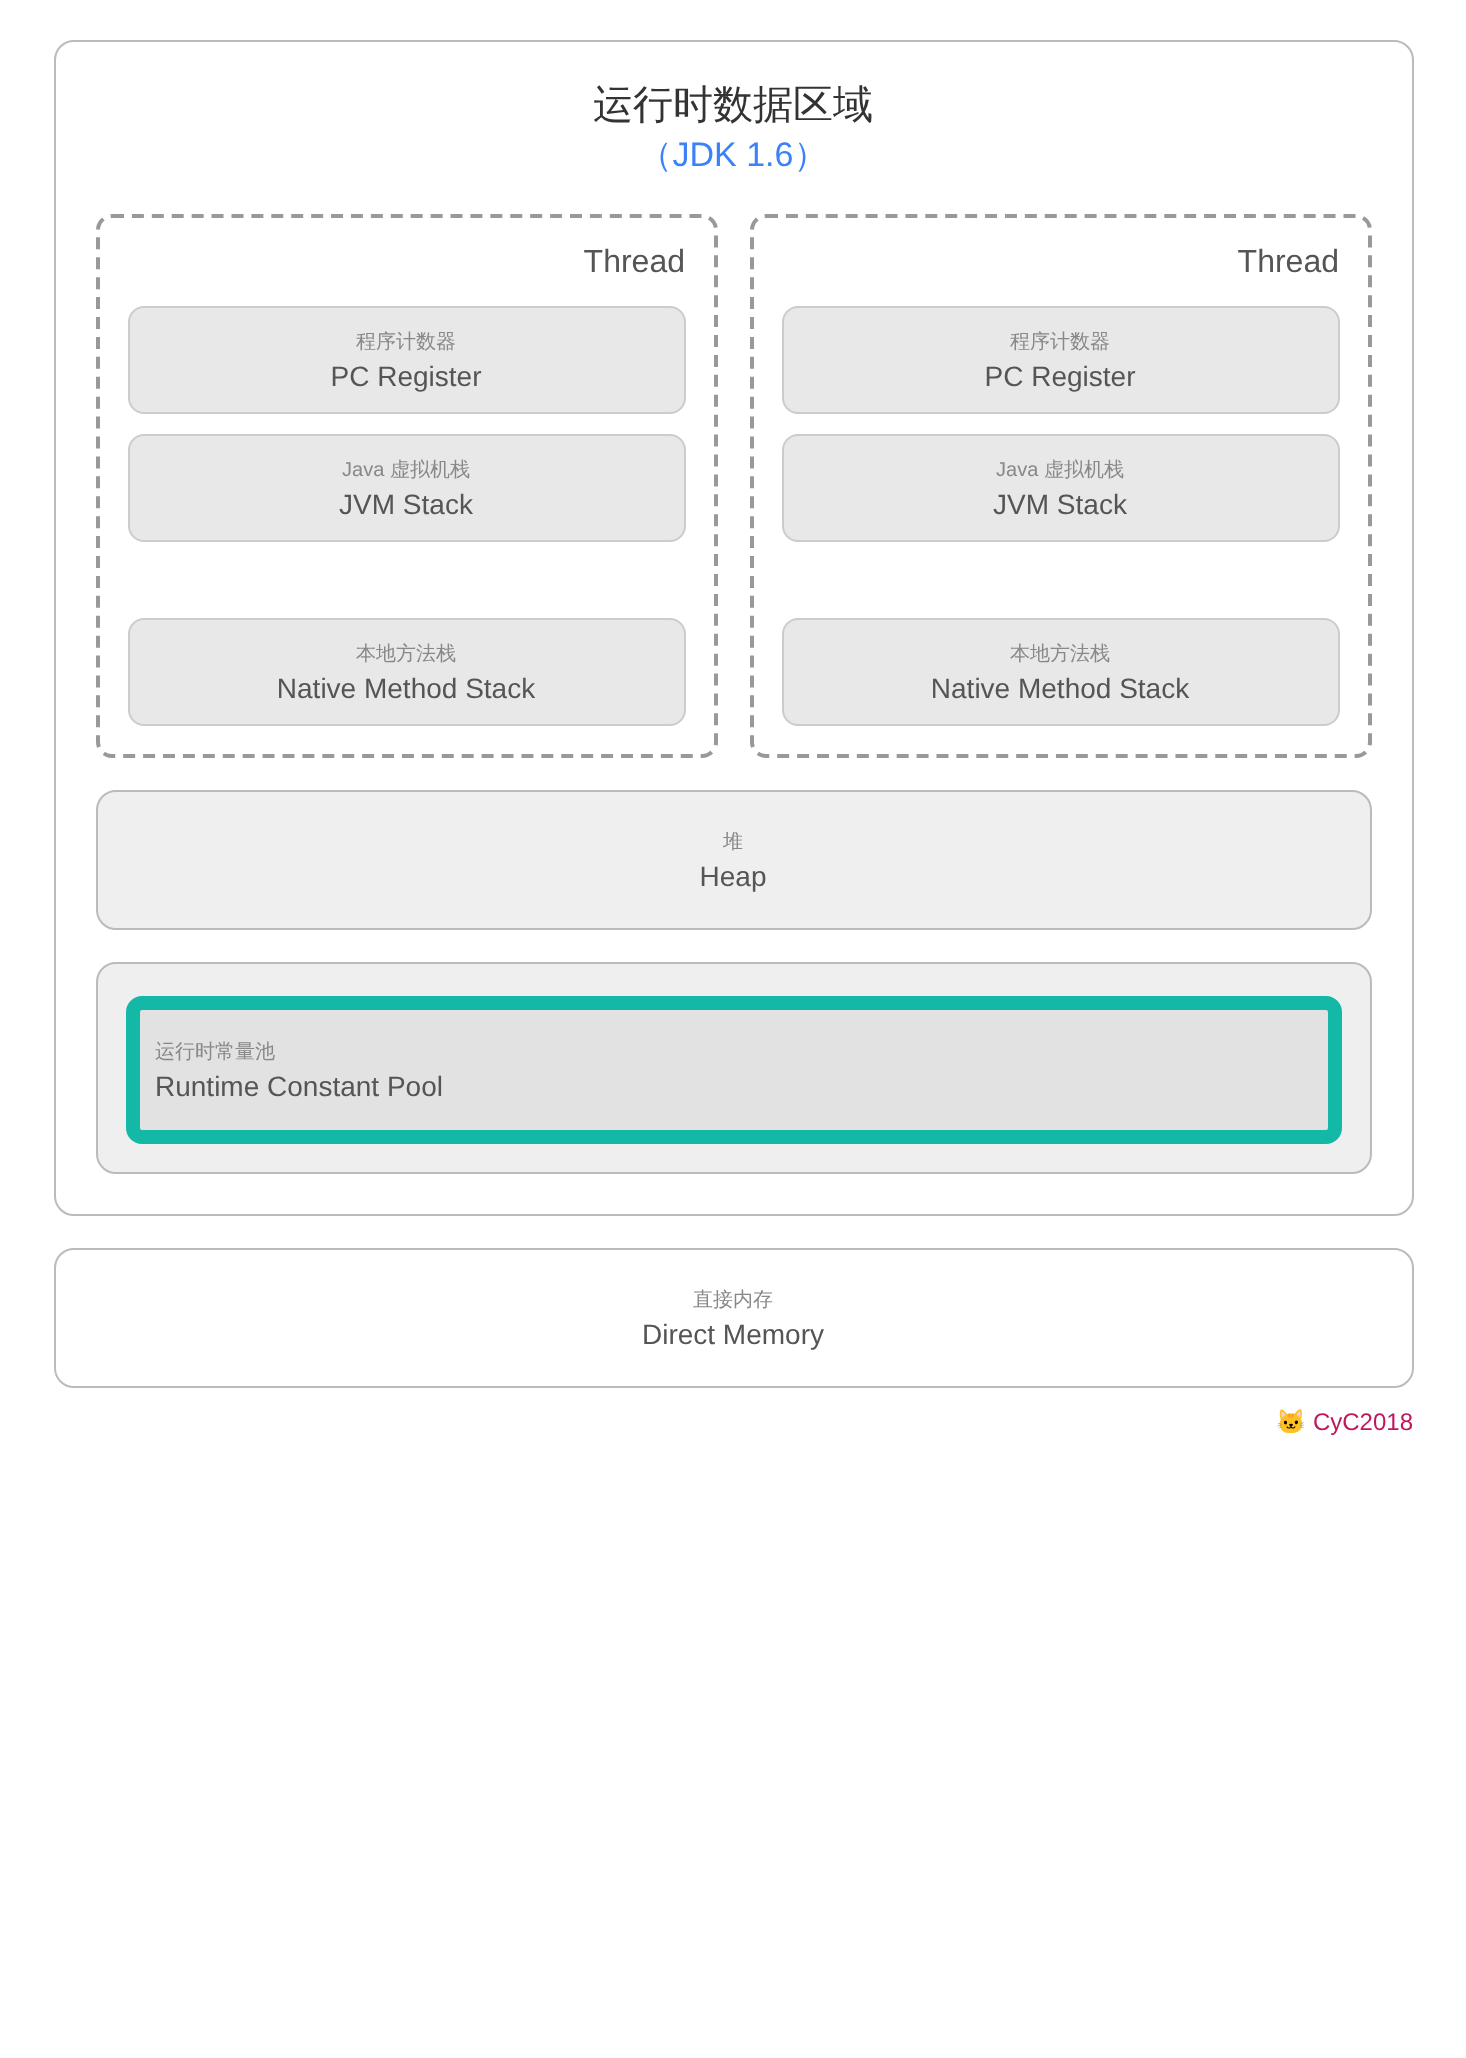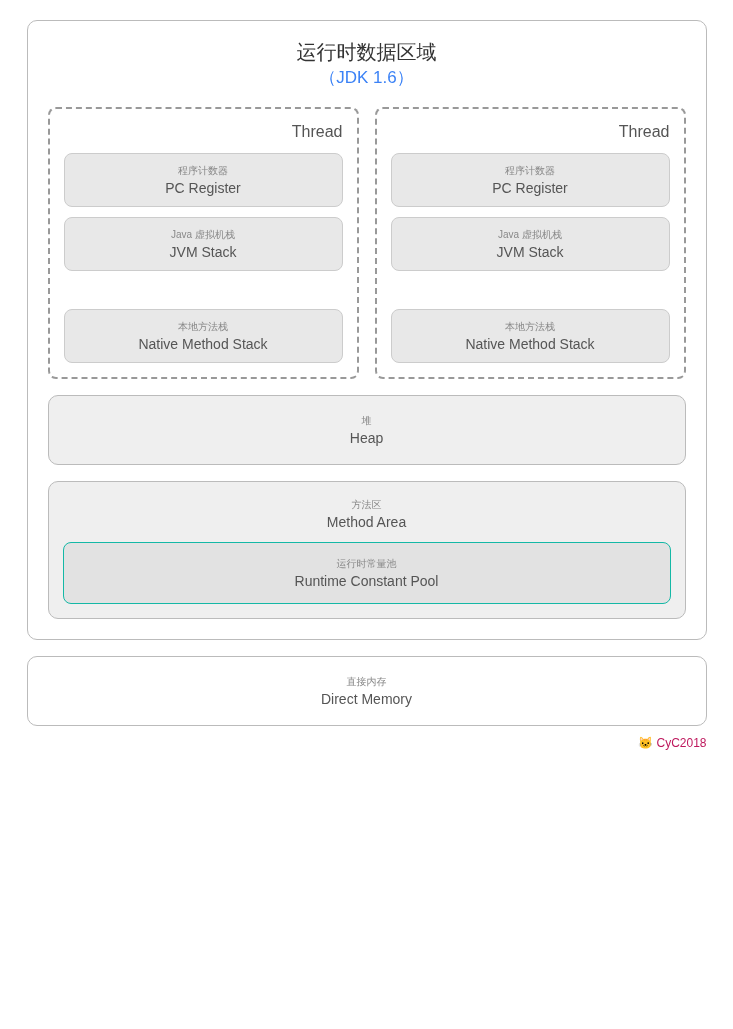--- a/index.html
+++ b/index.html
@@ -92,26 +92,24 @@
 
     .method-area {
       background: #efefef;
       border: 1.5px solid #bbb;
       border-radius: 10px;
       padding: 16px 14px 14px;
       margin-bottom: 0;
     }
 
     .method-area-inner {
-      margin-top: 12px;
       background: #e2e2e2;
-      border: 1px solid #14b8a6;
+      border: 7px solid #14b8a6;
       border-radius: 8px;
       padding: 14px 8px;
-      text-align: center;
     }
 
     .direct-memory {
       width: 680px;
       border: 1.5px solid #bbb;
       border-radius: 10px;
       padding: 18px 14px;
       text-align: center;
       margin-top: 16px;
       background: #fff;
@@ -168,24 +166,20 @@
       </div>
     </div>
   </div>
 
   <div class="heap-area">
     <div class="block-chinese">堆</div>
     <div class="block-english">Heap</div>
   </div>
 
   <div class="method-area">
-    <div style="text-align:center;">
-      <div class="block-chinese">方法区</div>
-      <div class="block-english">Method Area</div>
-    </div>
     <div class="method-area-inner">
       <div class="block-chinese">运行时常量池</div>
       <div class="block-english">Runtime Constant Pool</div>
     </div>
   </div>
 </div>
 
 <div class="direct-memory">
   <div class="block-chinese">直接内存</div>
   <div class="block-english">Direct Memory</div>

